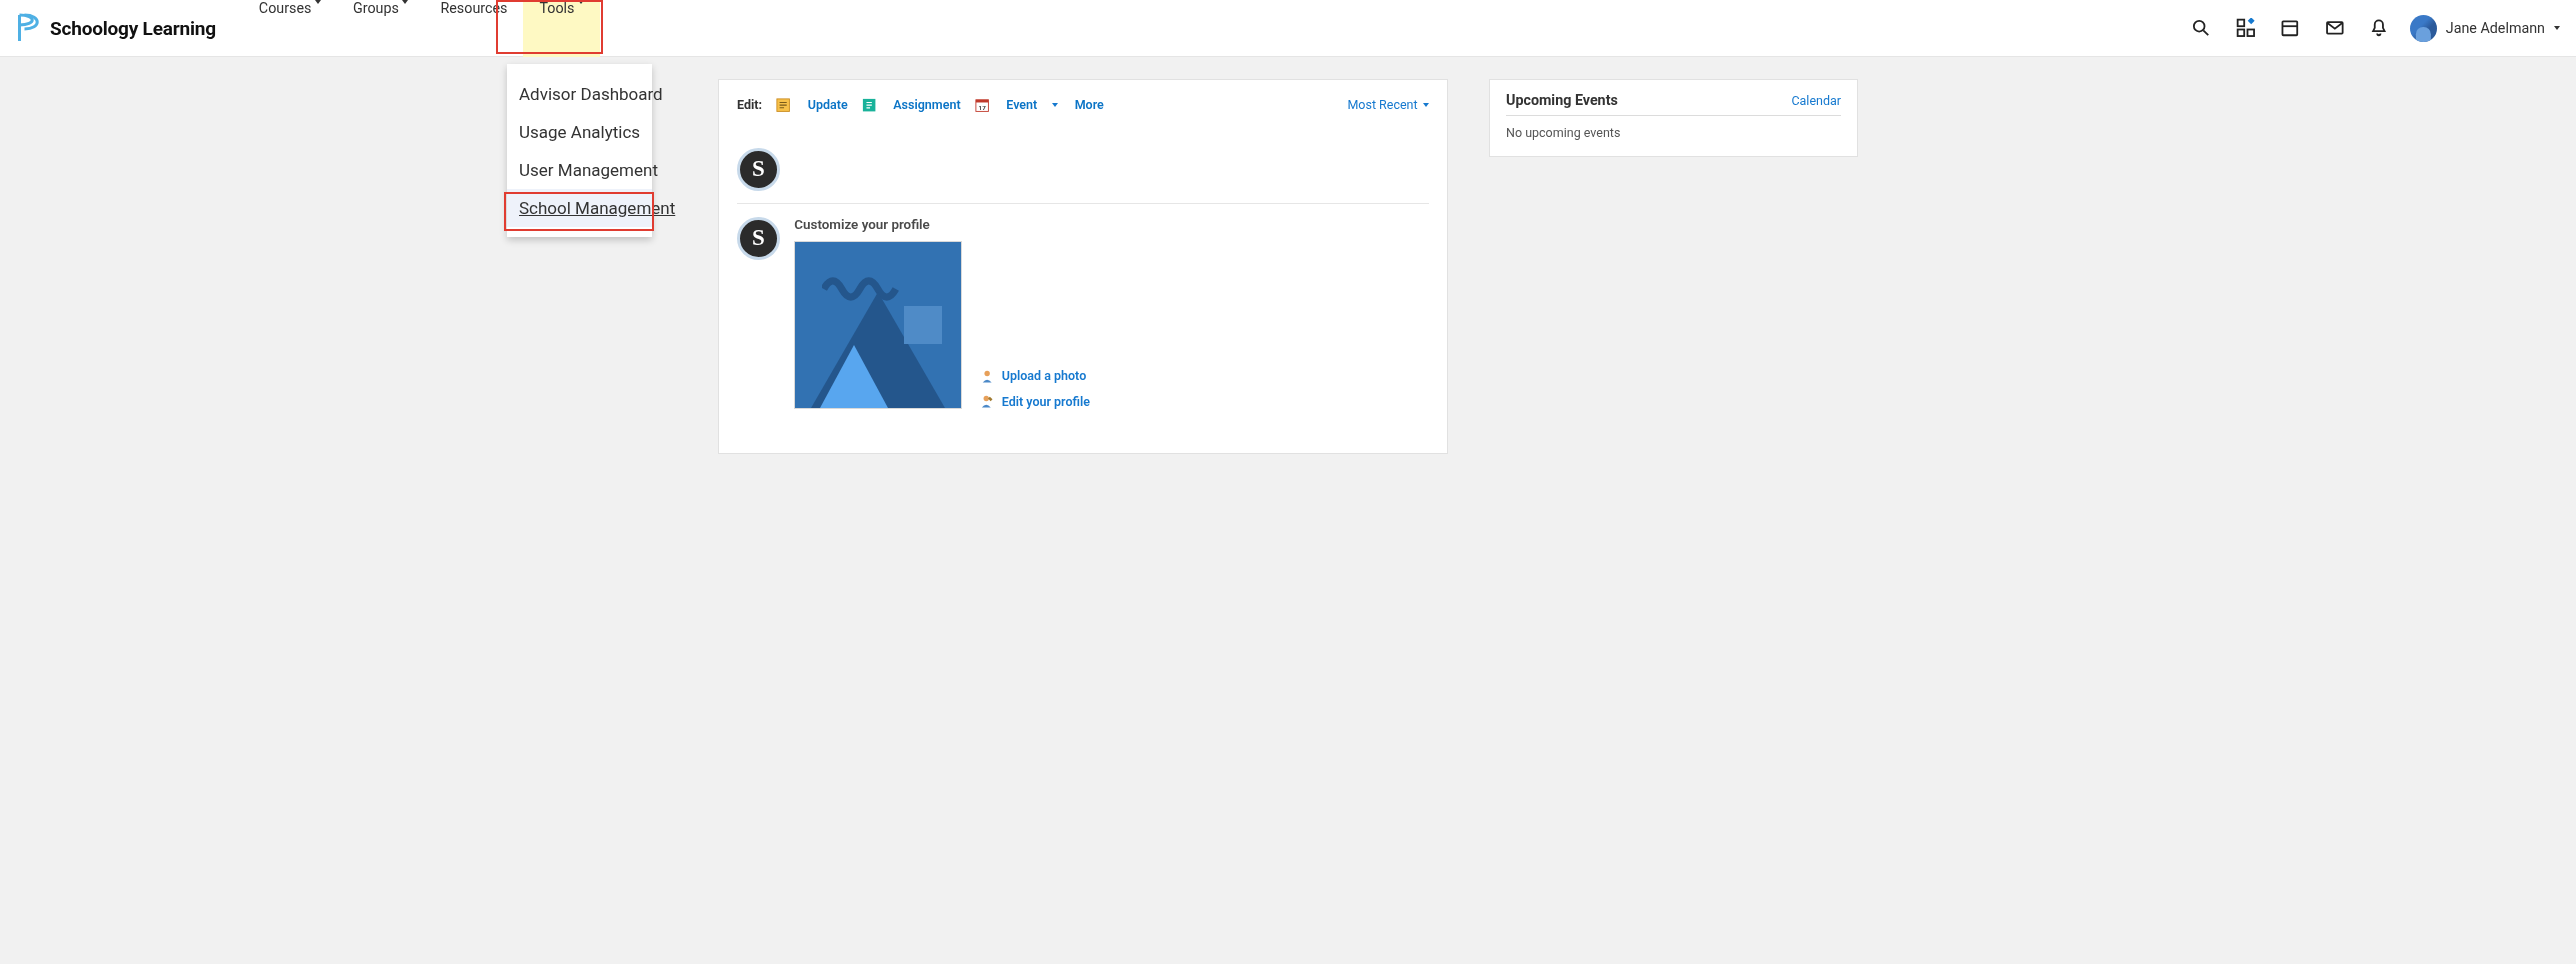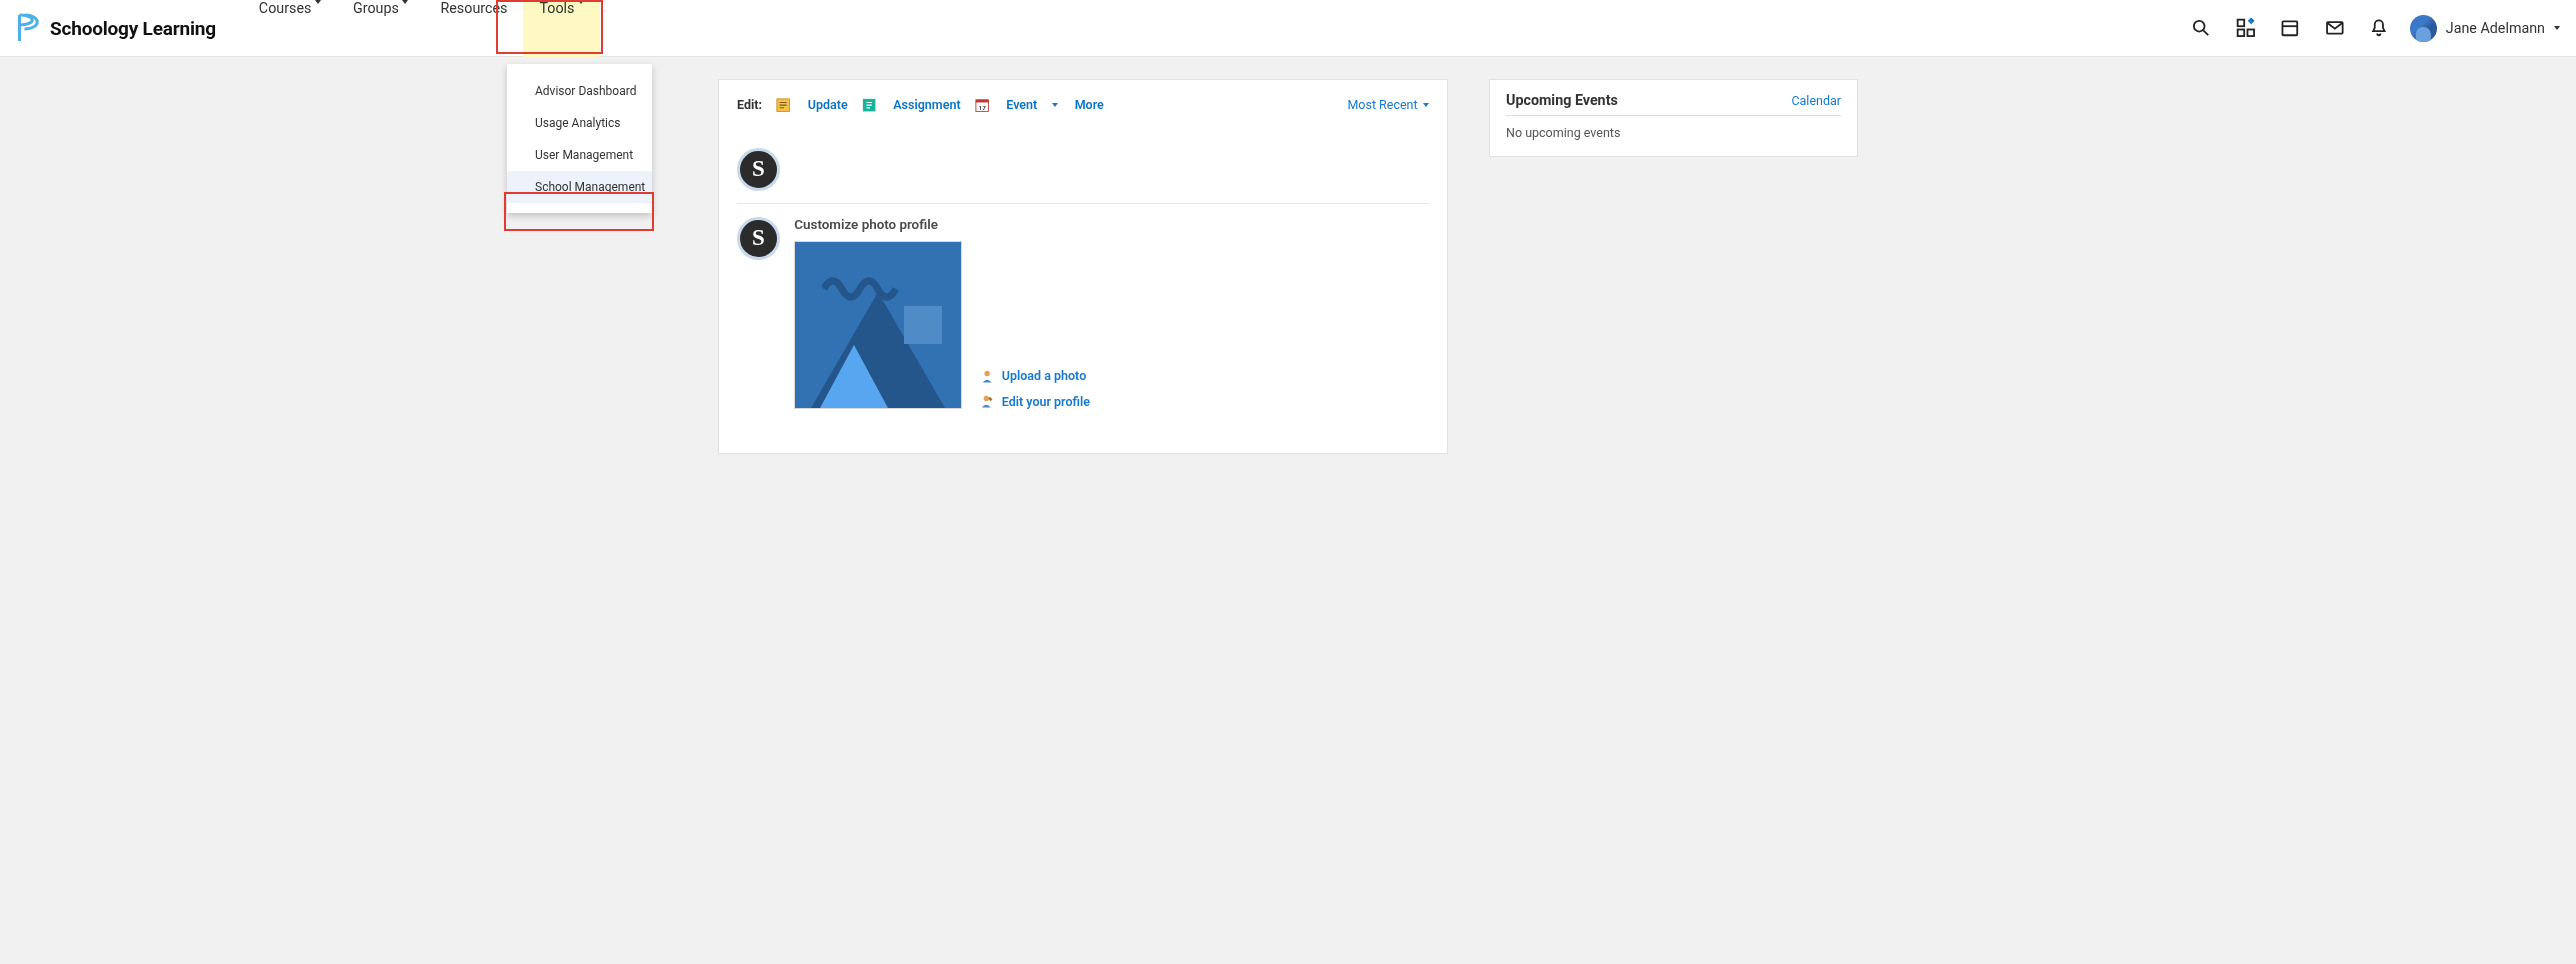--- a/index.html
+++ b/index.html
@@ -110,22 +110,22 @@
       position: absolute;
       top: 64px;
       left: 507px;
       width: 145px;
       background: #fff;
       box-shadow: 0 2.7px 7.2px rgba(0,0,0,0.2);
       padding: 10.7px 0;
       z-index: 50;
     }
     .dropdown-item {
-      padding: 9px 28px;
-      font-size: 12px;
+      padding: 9px 12px;
+      font-size: 17px;
       color: #333;
       cursor: pointer;
       white-space: nowrap;
     }
     .dropdown-item.hovered {
       background: #eef2fa;
       text-decoration: underline;
     }
     .hl-school-mgmt {
       top: 192px;
@@ -406,21 +406,21 @@
       </div>
 
       <div class="feed">
         <div class="feed-item">
           <div class="s-badge">S</div>
         </div>
 
         <div class="feed-item">
           <div class="s-badge">S</div>
           <div class="feed-body">
-            <div class="feed-title">Customize photo profile</div>
+            <div class="feed-title">Customize your profile</div>
             <div class="profile-flex">
               <div class="profile-preview">
                 <svg class="pp-squiggle" width="81" height="54" viewBox="0 0 90 60">
                   <path d="M2 30 q10 -18 20 0 t20 0 t20 0 t20 0" stroke="#24568c" stroke-width="8" fill="none"></path>
                 </svg>
                 <div class="pp-mtn"></div>
                 <div class="pp-sq"></div>
                 <div class="pp-mtn-small"></div>
               </div>
               <div class="profile-actions">

